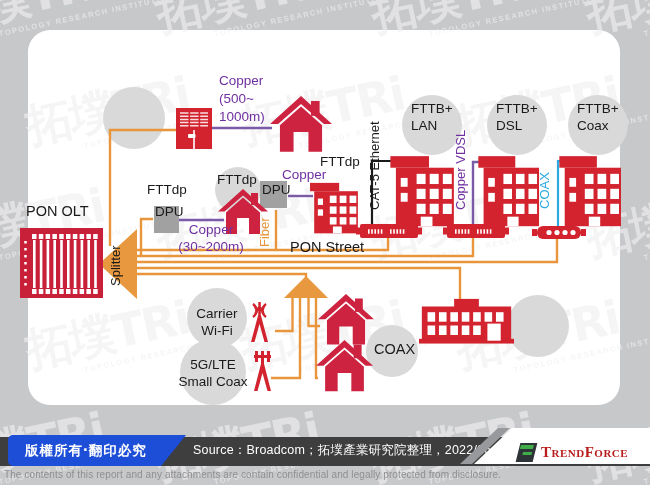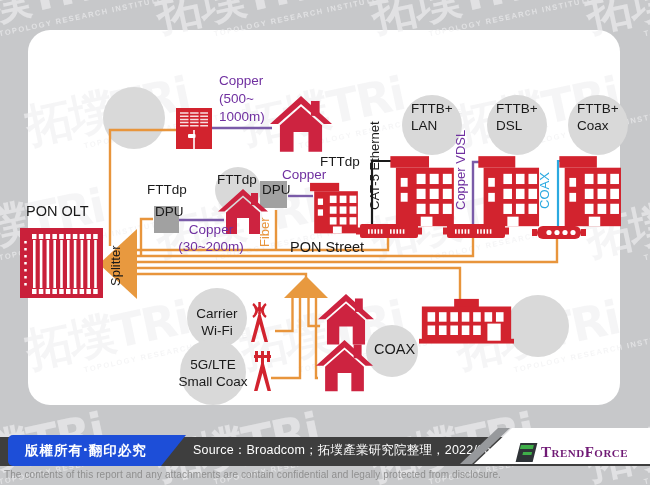--- a/index.html
+++ b/index.html
@@ -33,21 +33,21 @@
          clip-path:polygon(0 0,100% 0,86% 100%,0 100%);border-radius:5px 0 0 5px;}
   .fcopy{position:absolute;left:17px;top:7px;color:#fff;font-size:13.5px;font-weight:bold;letter-spacing:1px;}
   .fsrc{position:absolute;left:193px;top:442px;color:#fff;font-size:12.5px;z-index:8;letter-spacing:.2px;}
   .tf-stripe{position:absolute;left:450px;top:428px;width:200px;height:36px;background:#97999c;z-index:8;
          clip-path:polygon(24% 0,30% 0,11% 100%,5% 100%);}
   .tf-white{position:absolute;left:450px;top:428px;width:200px;height:36px;background:#fff;z-index:9;
          clip-path:polygon(31% 0,100% 0,100% 100%,12% 100%);}
   .tf-icon{position:absolute;left:518px;top:443px;width:17px;height:19px;background:#2e3337;transform:skewX(-14deg);z-index:10;}
   .tf-icon .g1{position:absolute;left:1px;top:2px;width:13px;height:4px;background:#3fae49;}
   .tf-icon .g2{position:absolute;left:5px;top:9px;width:9px;height:3px;background:#3fae49;}
-  .tf-text{position:absolute;left:541px;top:444px;z-index:10;color:#701a75;font-size:15px;font-weight:600;
+  .tf-text{position:absolute;left:541px;top:444px;z-index:10;color:#b91c1c;font-size:15px;font-weight:600;
          font-family:"Liberation Serif","DejaVu Serif",serif;font-variant:small-caps;letter-spacing:.5px;}
   .fdisc{position:absolute;left:4px;top:469px;z-index:7;font-size:10px;color:#8f8f8f;letter-spacing:.1px;}
 </style>
 </head>
 <body>
 
 <div class="screen">
 
   <div class="wm-layer wm-a">
       <div class="wm-item" style="left: -60px; top: -38px;"><span class="wm-main">拓墣TRi</span><span class="wm-sub">TOPOLOGY RESEARCH INSTITUTE</span></div>

